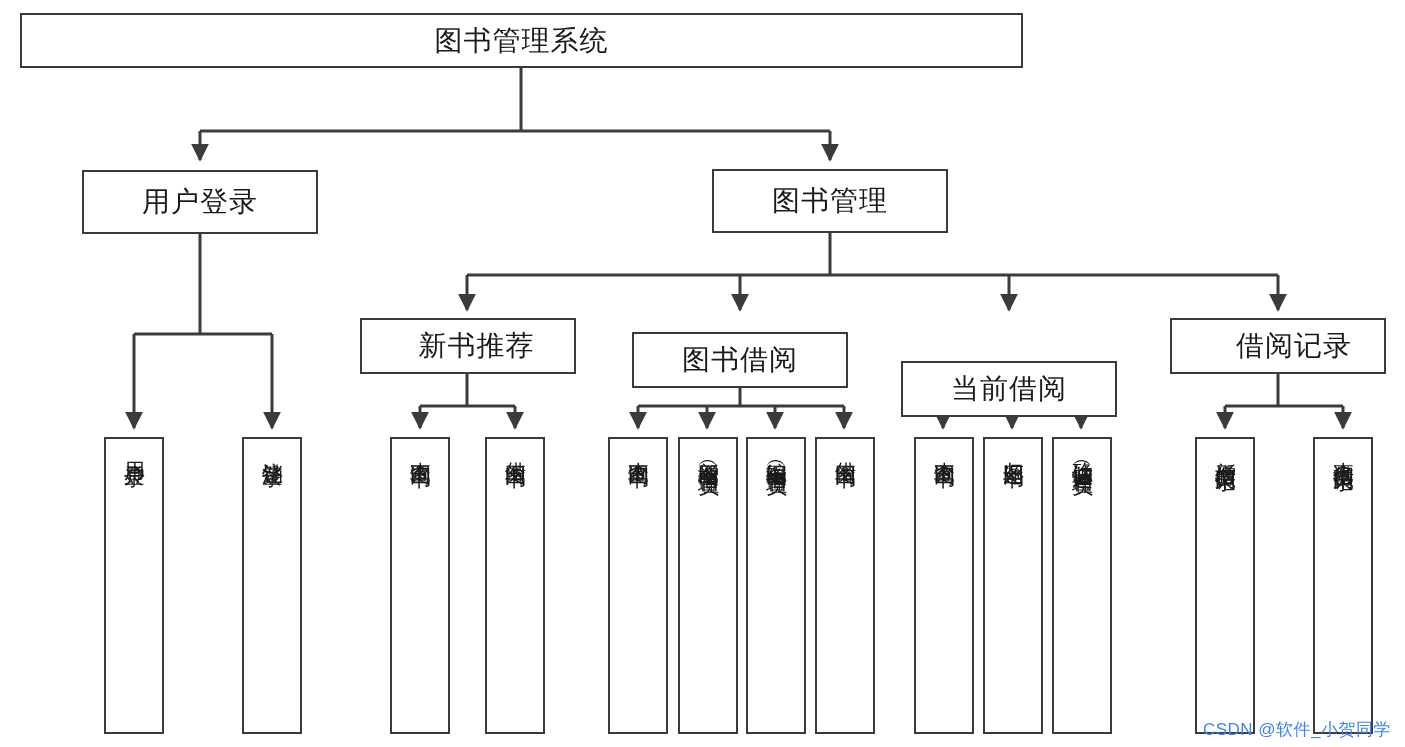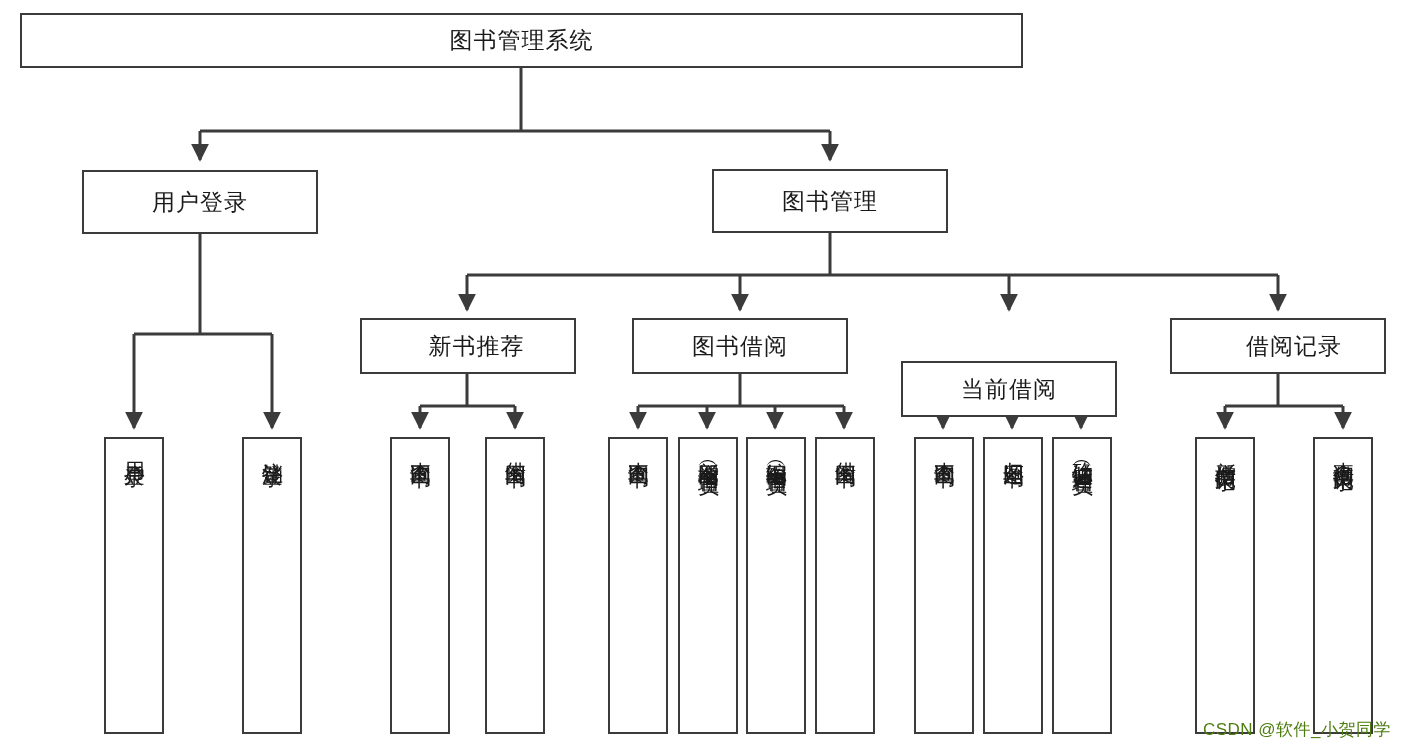--- a/index.html
+++ b/index.html
@@ -29,21 +29,21 @@
     position: absolute;
     box-sizing: border-box;
     border: 2px solid #3b3b3b;
     background: #ffffff;
     display: flex;
     align-items: center;
     justify-content: center;
     color: #1a1a1a;
   }
   .node.horiz {
-    font-size: 23px;
+    font-size: 28px;
     letter-spacing: 1px;
   }
   .node.vert {
     align-items: flex-start;
     justify-content: center;
     padding-top: 6px;
   }
   .node.vert .vlabel {
     writing-mode: vertical-rl;
     text-orientation: upright;
@@ -53,21 +53,21 @@
     white-space: nowrap;
   }
   .node .hlabel {
     white-space: nowrap;
   }
   #watermark {
     position: absolute;
     right: 14px;
     bottom: 6px;
     font-size: 17px;
-    color: #4d7c0f;
+    color: #3b82f6;
     letter-spacing: 0.5px;
     white-space: nowrap;
   }
 </style>
 </head>
 <body>
 
 <div id="canvas">
 
   <svg id="edges" viewBox="0 0 1405 747">
@@ -130,21 +130,21 @@
   </div>
 
   <div class="node horiz" style="left:712px; top:169px; width:236px; height:64px;text-align:right;">
     <span class="hlabel">图书管理</span>
   </div>
 
   <div class="node horiz" style="left:360px; top:318px; width:216px; height:56px;padding-left:17px;">
     <span class="hlabel">新书推荐</span>
   </div>
 
-  <div class="node horiz" style="left:632px; top:318px; width:216px; height:56px;">
+  <div class="node horiz" style="left:632px; top:332px; width:216px; height:56px;">
     <span class="hlabel">图书借阅</span>
   </div>
 
   <div class="node horiz" style="left:901px; top:318px; width:216px; height:56px;margin-top:43px;">
     <span class="hlabel">当前借阅</span>
   </div>
 
   <div class="node horiz" style="left:1170px; top:318px; width:216px; height:56px;padding-left:32px;">
     <span class="hlabel">借阅记录</span>
   </div>

